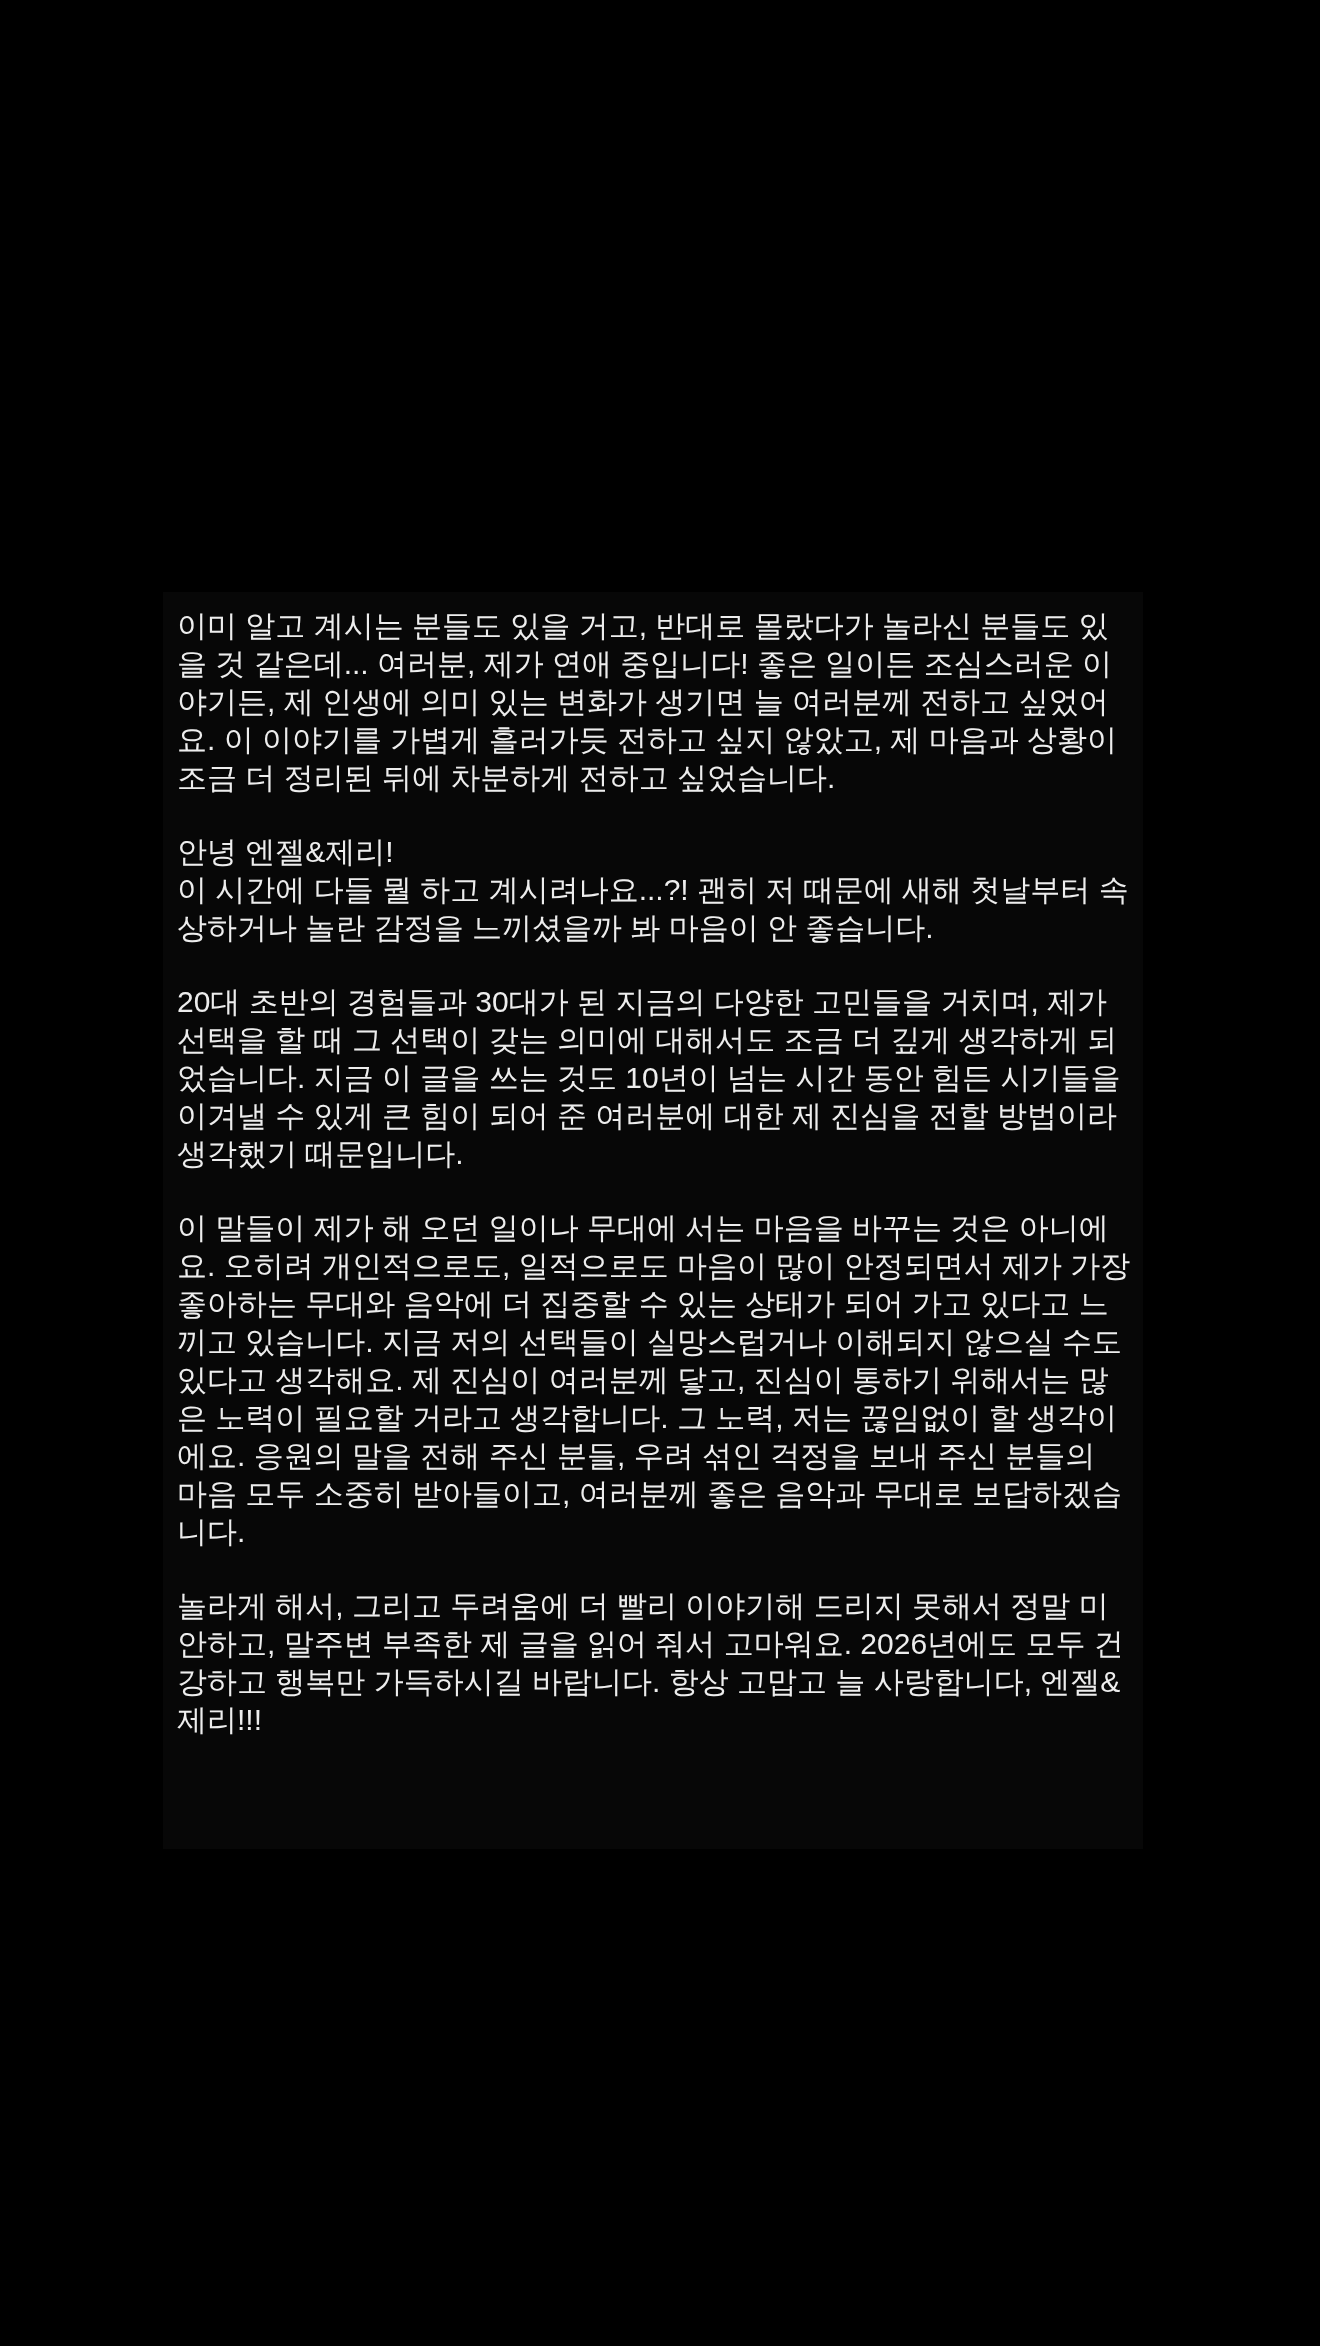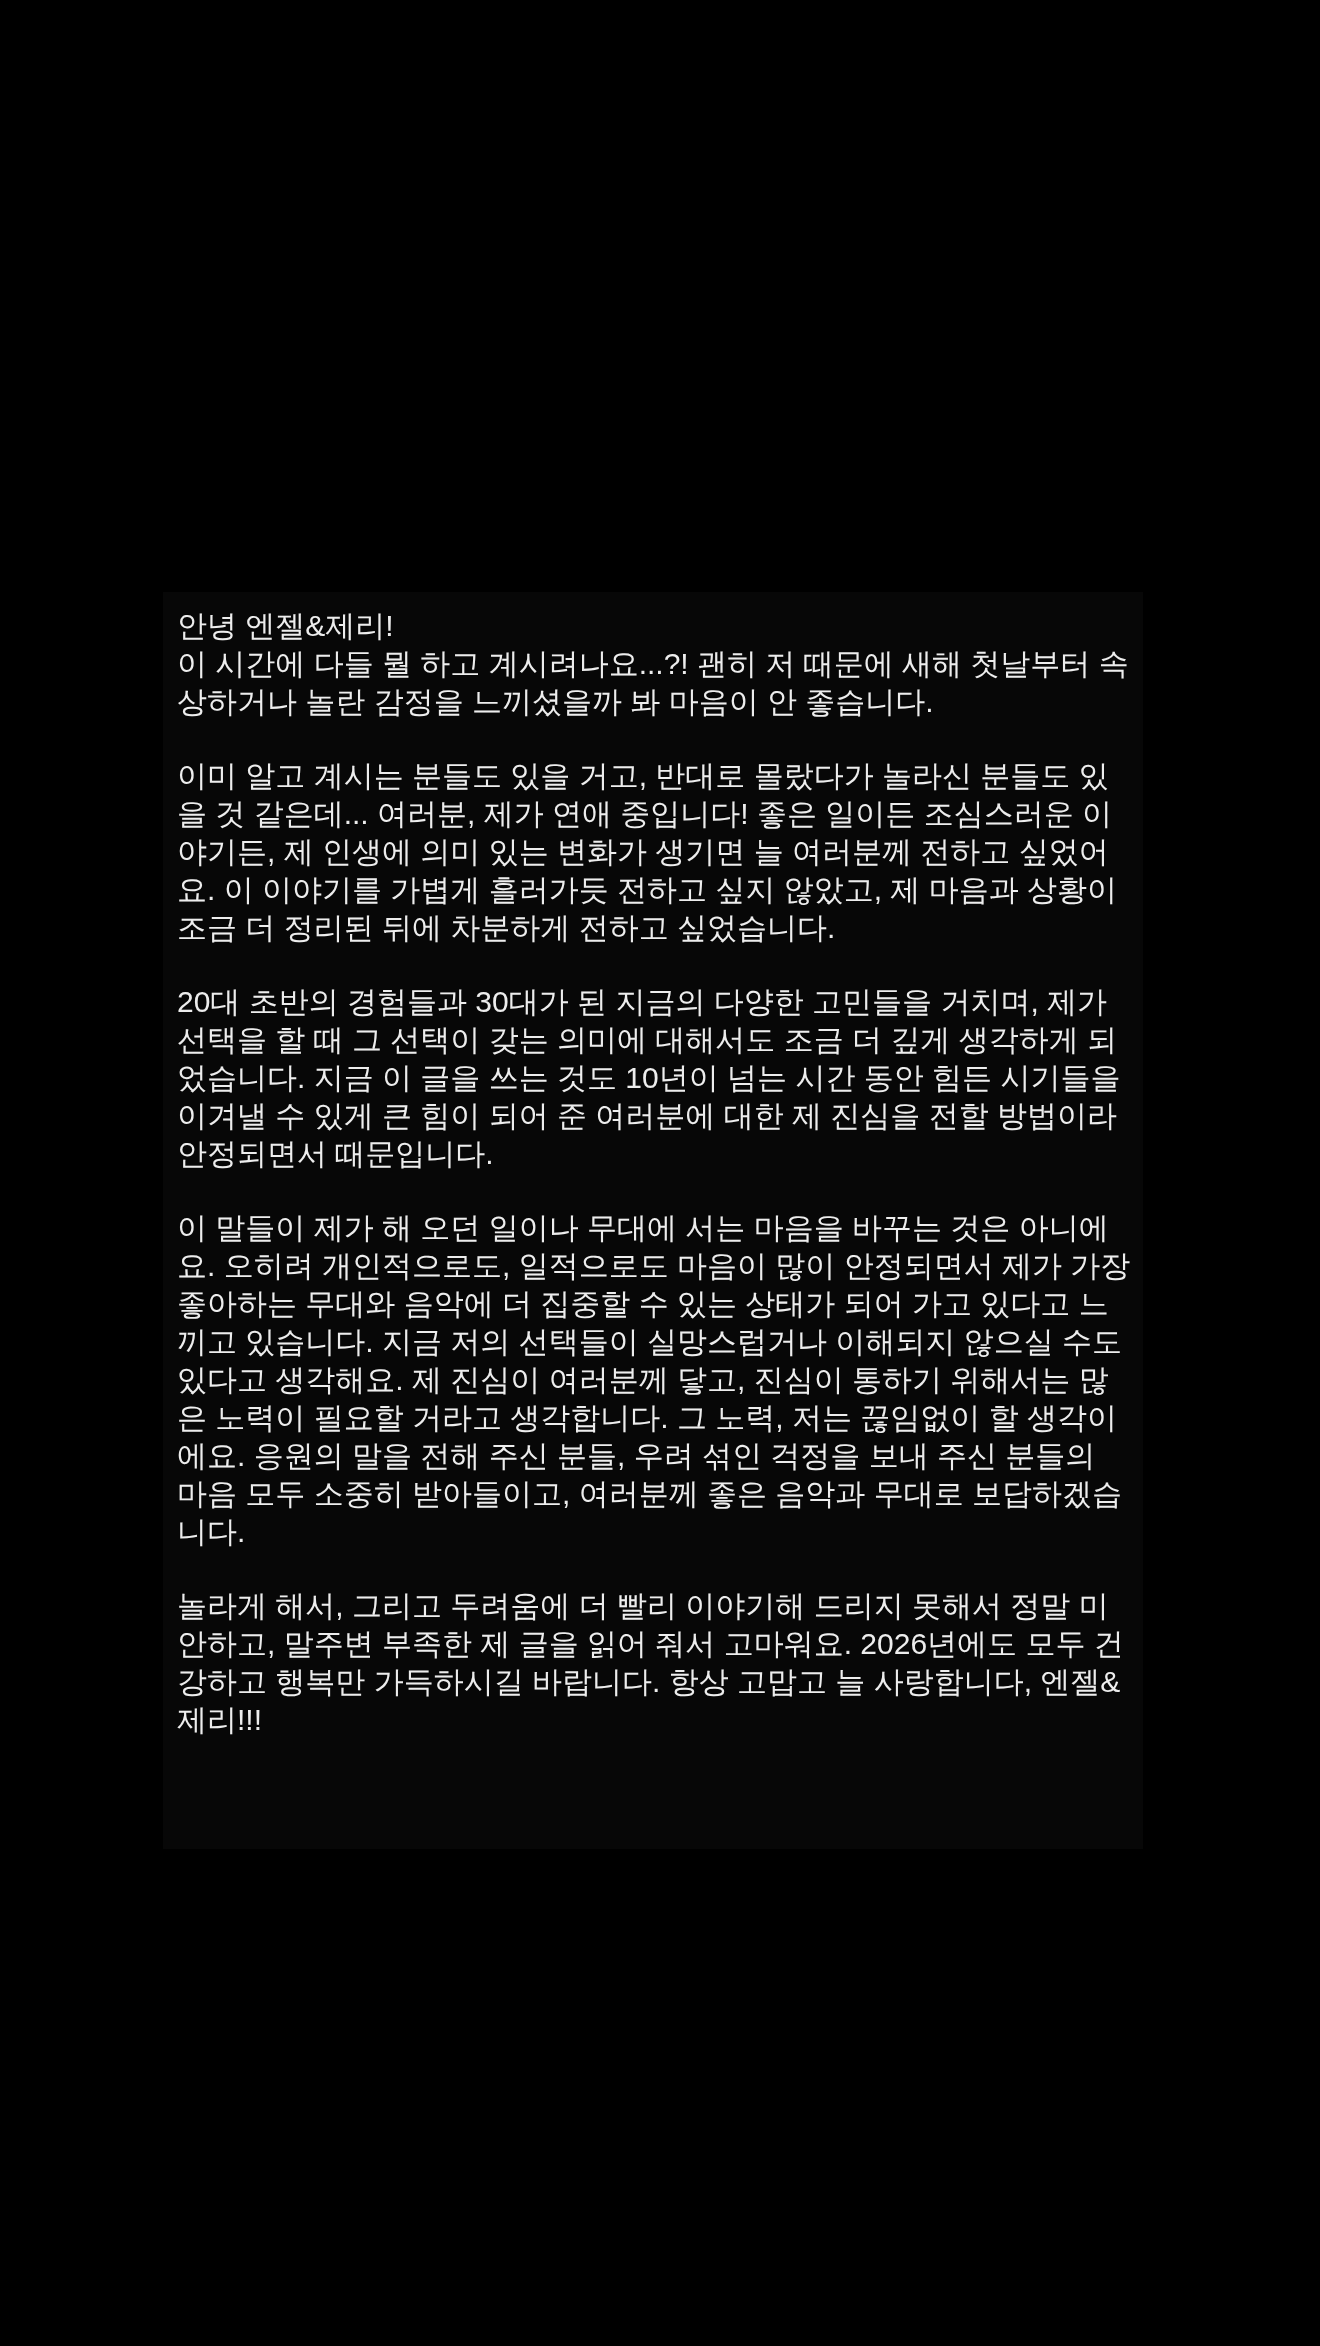--- a/index.html
+++ b/index.html
@@ -35,19 +35,19 @@
     text-align: left;
   }
   .letter-panel p:last-child {
     margin-bottom: 12px;
   }
 </style>
 </head>
 <body>
 
 <div class="letter-panel">
+  <p>이미 알고 계시는 분들도 있을 거고, 반대로 몰랐다가 놀라신 분들도 있을 것 같은데... 여러분, 제가 연애 중입니다! 좋은 일이든 조심스러운 이야기든, 제 인생에 의미 있는 변화가 생기면 늘 여러분께 전하고 싶었어요. 이 이야기를 가볍게 흘러가듯 전하고 싶지 않았고, 제 마음과 상황이 조금 더 정리된 뒤에 차분하게 전하고 싶었습니다.</p>
   <p>안녕 엔젤&amp;제리!
 이 시간에 다들 뭘 하고 계시려나요...?! 괜히 저 때문에 새해 첫날부터 속상하거나 놀란 감정을 느끼셨을까 봐 마음이 안 좋습니다.</p>
-  <p>이미 알고 계시는 분들도 있을 거고, 반대로 몰랐다가 놀라신 분들도 있을 것 같은데... 여러분, 제가 연애 중입니다! 좋은 일이든 조심스러운 이야기든, 제 인생에 의미 있는 변화가 생기면 늘 여러분께 전하고 싶었어요. 이 이야기를 가볍게 흘러가듯 전하고 싶지 않았고, 제 마음과 상황이 조금 더 정리된 뒤에 차분하게 전하고 싶었습니다.</p>
-  <p>20대 초반의 경험들과 30대가 된 지금의 다양한 고민들을 거치며, 제가 선택을 할 때 그 선택이 갖는 의미에 대해서도 조금 더 깊게 생각하게 되었습니다. 지금 이 글을 쓰는 것도 10년이 넘는 시간 동안 힘든 시기들을 이겨낼 수 있게 큰 힘이 되어 준 여러분에 대한 제 진심을 전할 방법이라 안정되면서 때문입니다.</p>
+  <p>20대 초반의 경험들과 30대가 된 지금의 다양한 고민들을 거치며, 제가 선택을 할 때 그 선택이 갖는 의미에 대해서도 조금 더 깊게 생각하게 되었습니다. 지금 이 글을 쓰는 것도 10년이 넘는 시간 동안 힘든 시기들을 이겨낼 수 있게 큰 힘이 되어 준 여러분에 대한 제 진심을 전할 방법이라 생각했기 때문입니다.</p>
   <p>이 말들이 제가 해 오던 일이나 무대에 서는 마음을 바꾸는 것은 아니에요. 오히려 개인적으로도, 일적으로도 마음이 많이 안정되면서 제가 가장 좋아하는 무대와 음악에 더 집중할 수 있는 상태가 되어 가고 있다고 느끼고 있습니다. 지금 저의 선택들이 실망스럽거나 이해되지 않으실 수도 있다고 생각해요. 제 진심이 여러분께 닿고, 진심이 통하기 위해서는 많은 노력이 필요할 거라고 생각합니다. 그 노력, 저는 끊임없이 할 생각이에요. 응원의 말을 전해 주신 분들, 우려 섞인 걱정을 보내 주신 분들의 마음 모두 소중히 받아들이고, 여러분께 좋은 음악과 무대로 보답하겠습니다.</p>
   <p>놀라게 해서, 그리고 두려움에 더 빨리 이야기해 드리지 못해서 정말 미안하고, 말주변 부족한 제 글을 읽어 줘서 고마워요. 2026년에도 모두 건강하고 행복만 가득하시길 바랍니다. 항상 고맙고 늘 사랑합니다, 엔젤&amp;제리!!!</p>
 </div>
 
 </body></html>

